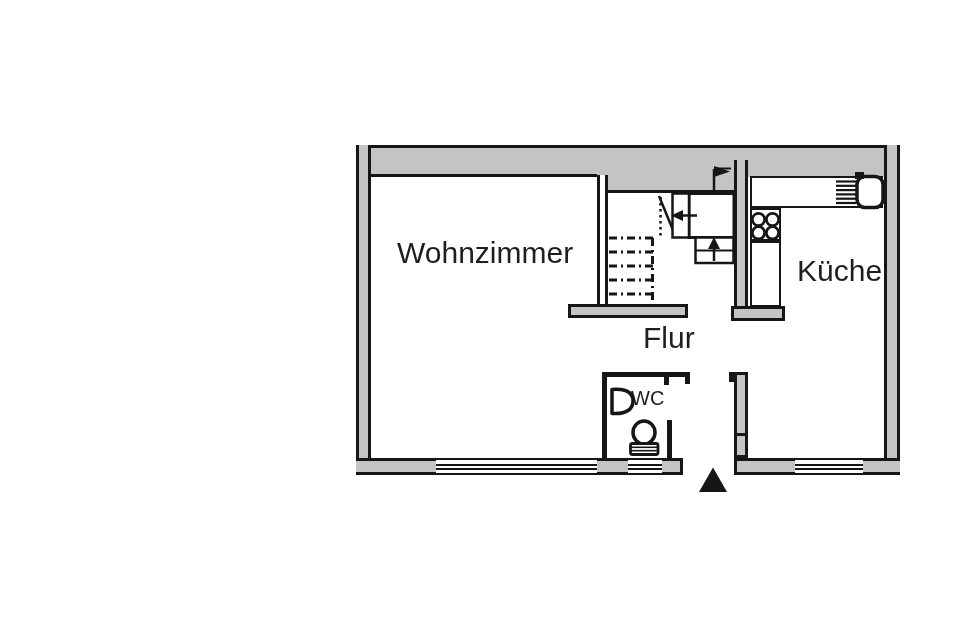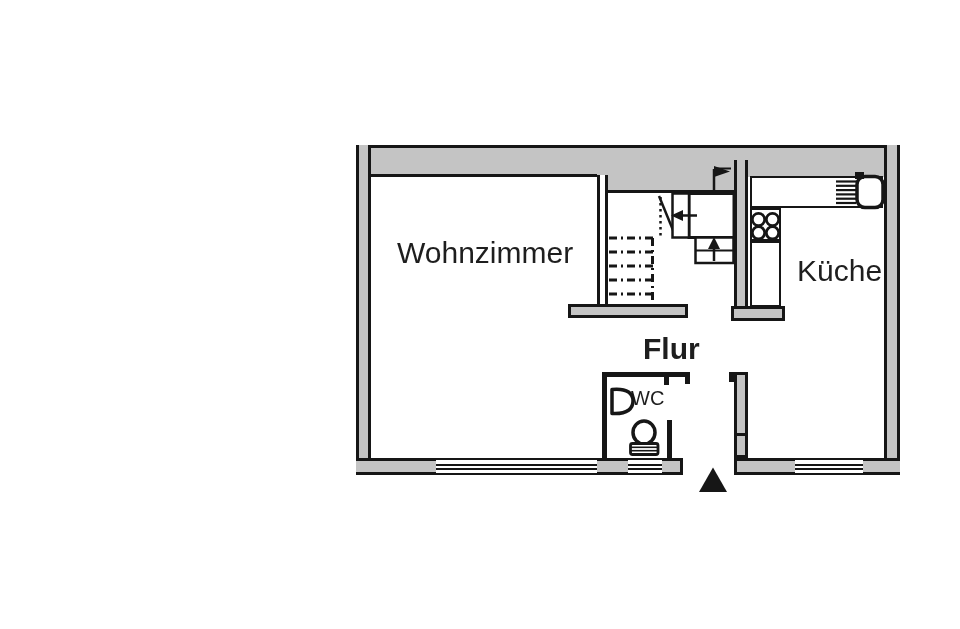--- a/index.html
+++ b/index.html
@@ -56,21 +56,21 @@
   <div class="blackwall" style="left:667px;top:420px;width:5px;height:39px;"></div>
   <div class="blackwall" style="left:664px;top:377px;width:5px;height:8px;"></div>
   <div class="blackwall" style="left:685px;top:377px;width:5px;height:7px;"></div>
 
   <div class="whitebox" style="left:750px;top:176px;width:133px;height:32px;"></div>
   <div class="whitebox" style="left:750px;top:208px;width:31px;height:33px;"></div>
   <div class="whitebox" style="left:750px;top:241px;width:31px;height:66px;"></div>
 
   <div class="room-label" style="left:397px;top:238px;">Wohnzimmer</div>
   <div class="room-label" style="left:797px;top:256px;">Küche</div>
-  <div class="room-label" style="left:643px;top:334px;font-weight:bold;">Flur</div>
+  <div class="room-label" style="left:643px;top:323px;">Flur</div>
   <div class="room-label" style="left:631px;top:388px;font-size:20px;">WC</div>
 
   <svg width="960" height="629" viewBox="0 0 960 629">
 
     <g stroke="#161616" fill="none" stroke-width="3">
 
       <line x1="609" y1="238" x2="653" y2="238" stroke-dasharray="8 4 2 4"></line>
       <line x1="609" y1="252" x2="653" y2="252" stroke-dasharray="8 4 2 4"></line>
       <line x1="609" y1="266" x2="653" y2="266" stroke-dasharray="8 4 2 4"></line>
       <line x1="609" y1="280" x2="653" y2="280" stroke-dasharray="8 4 2 4"></line>

